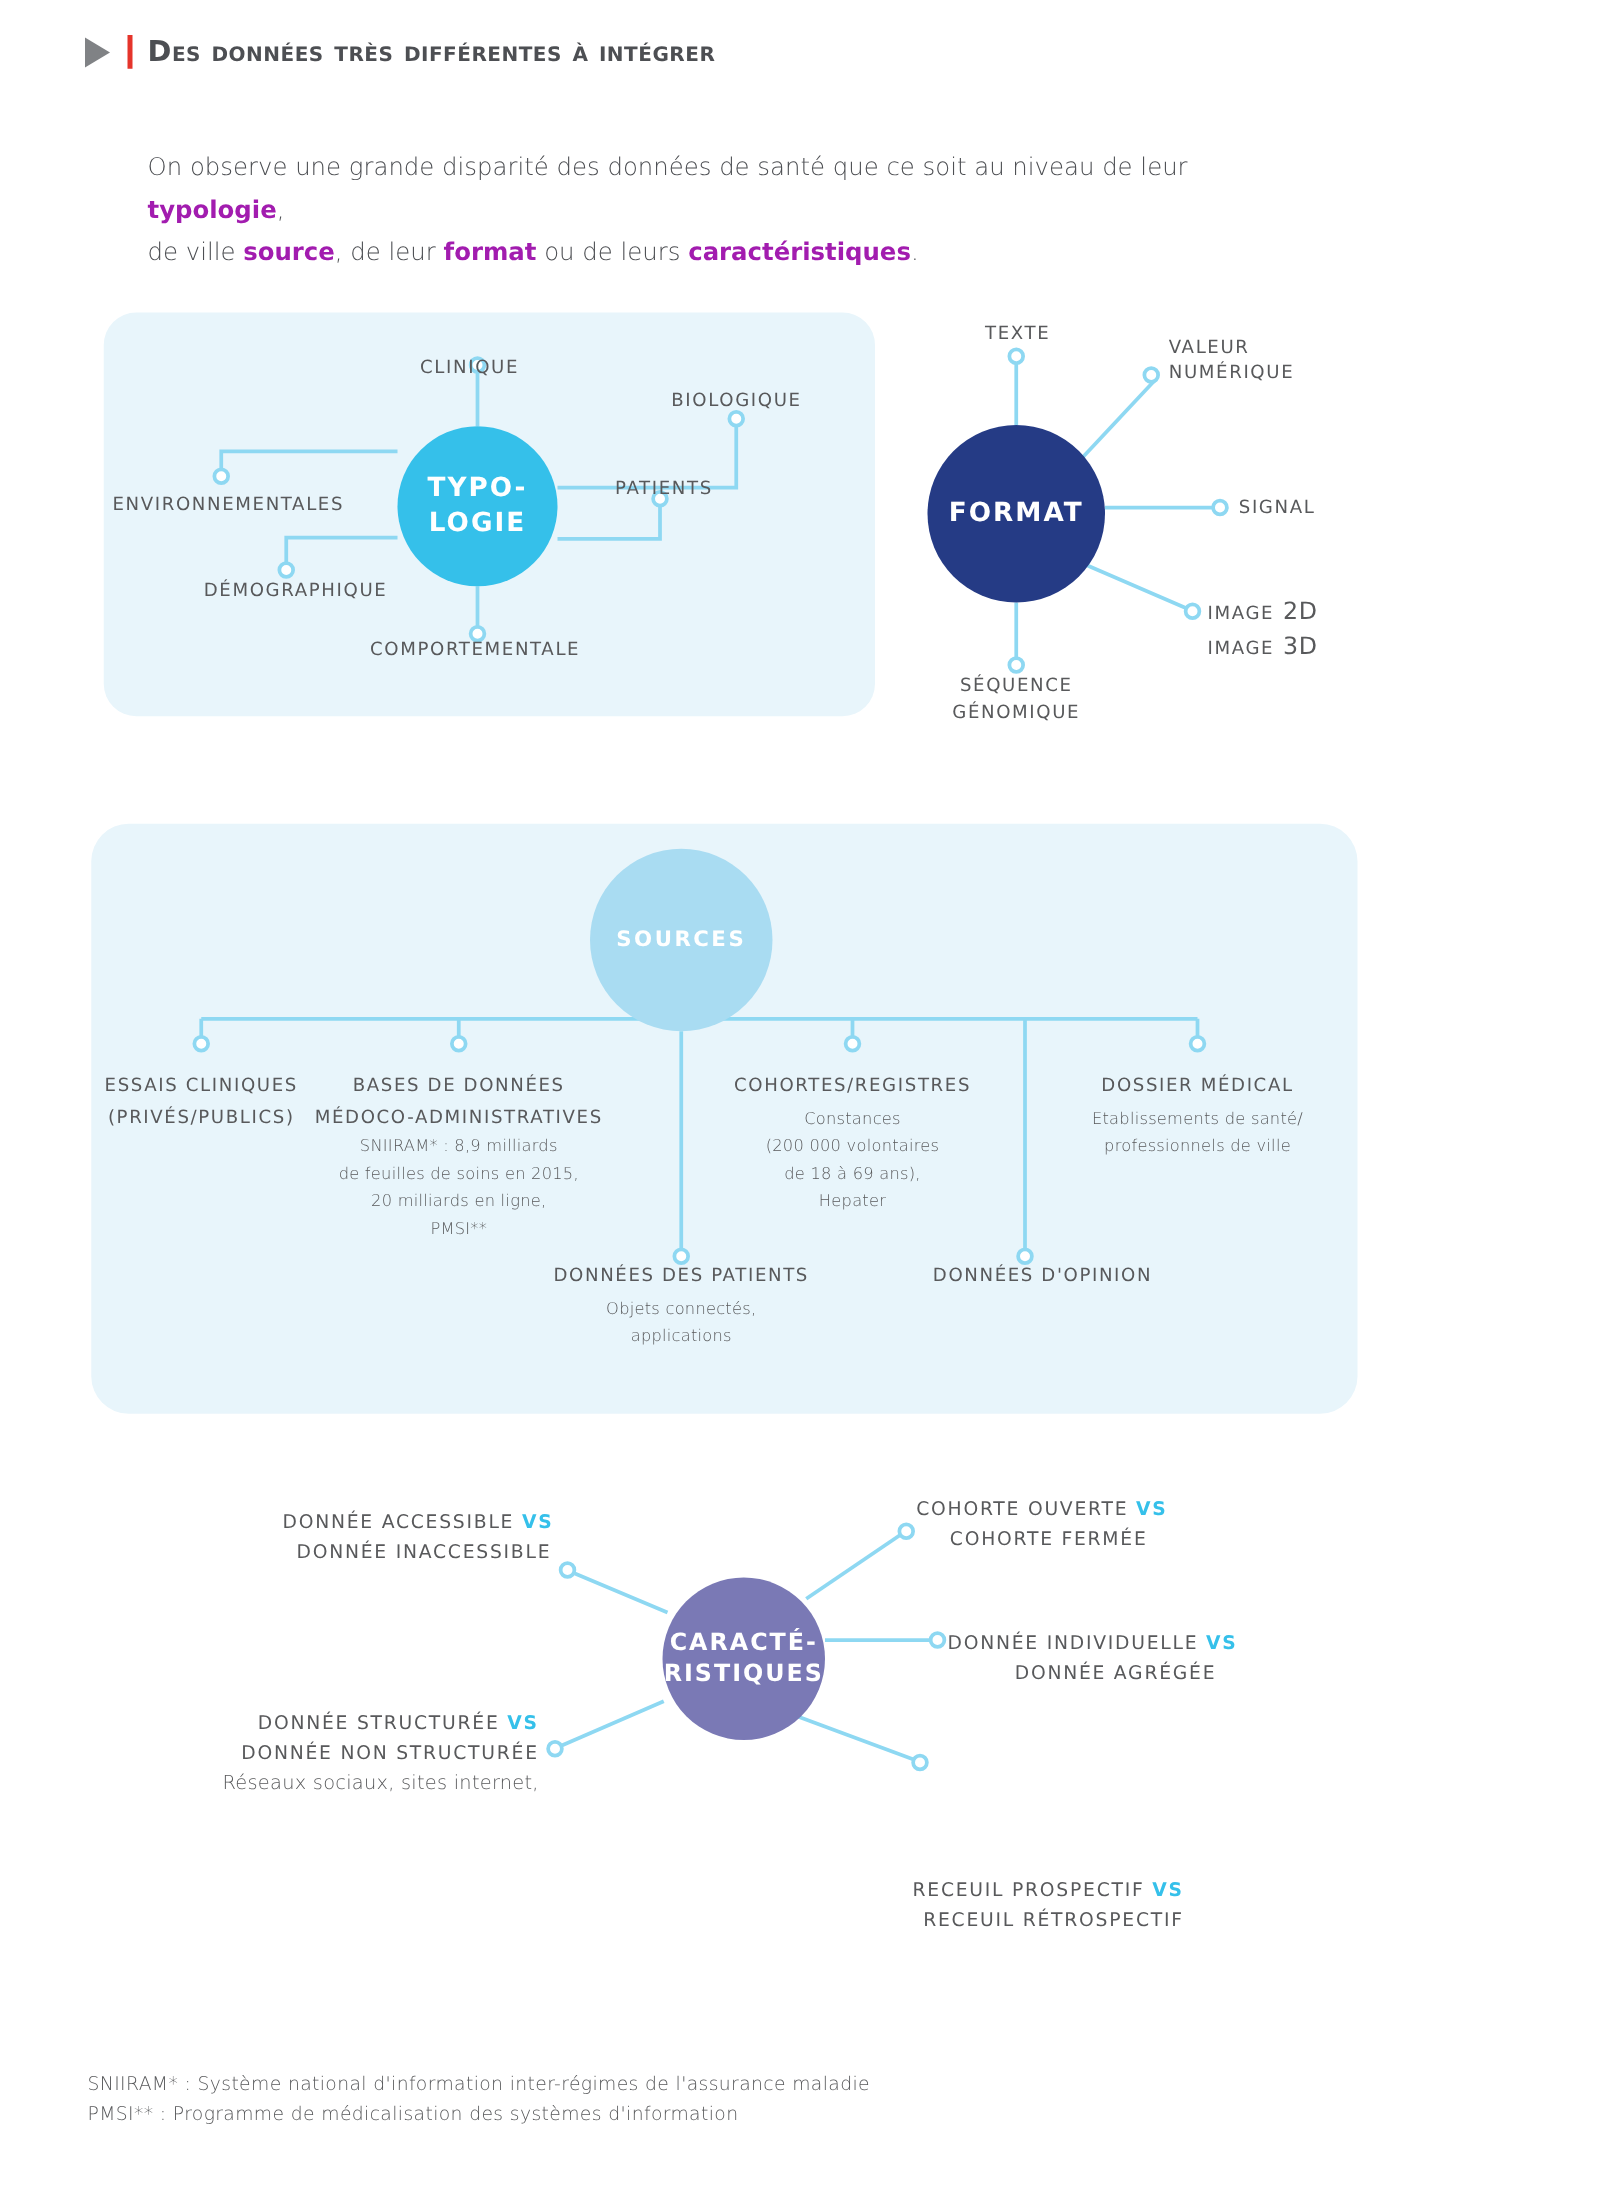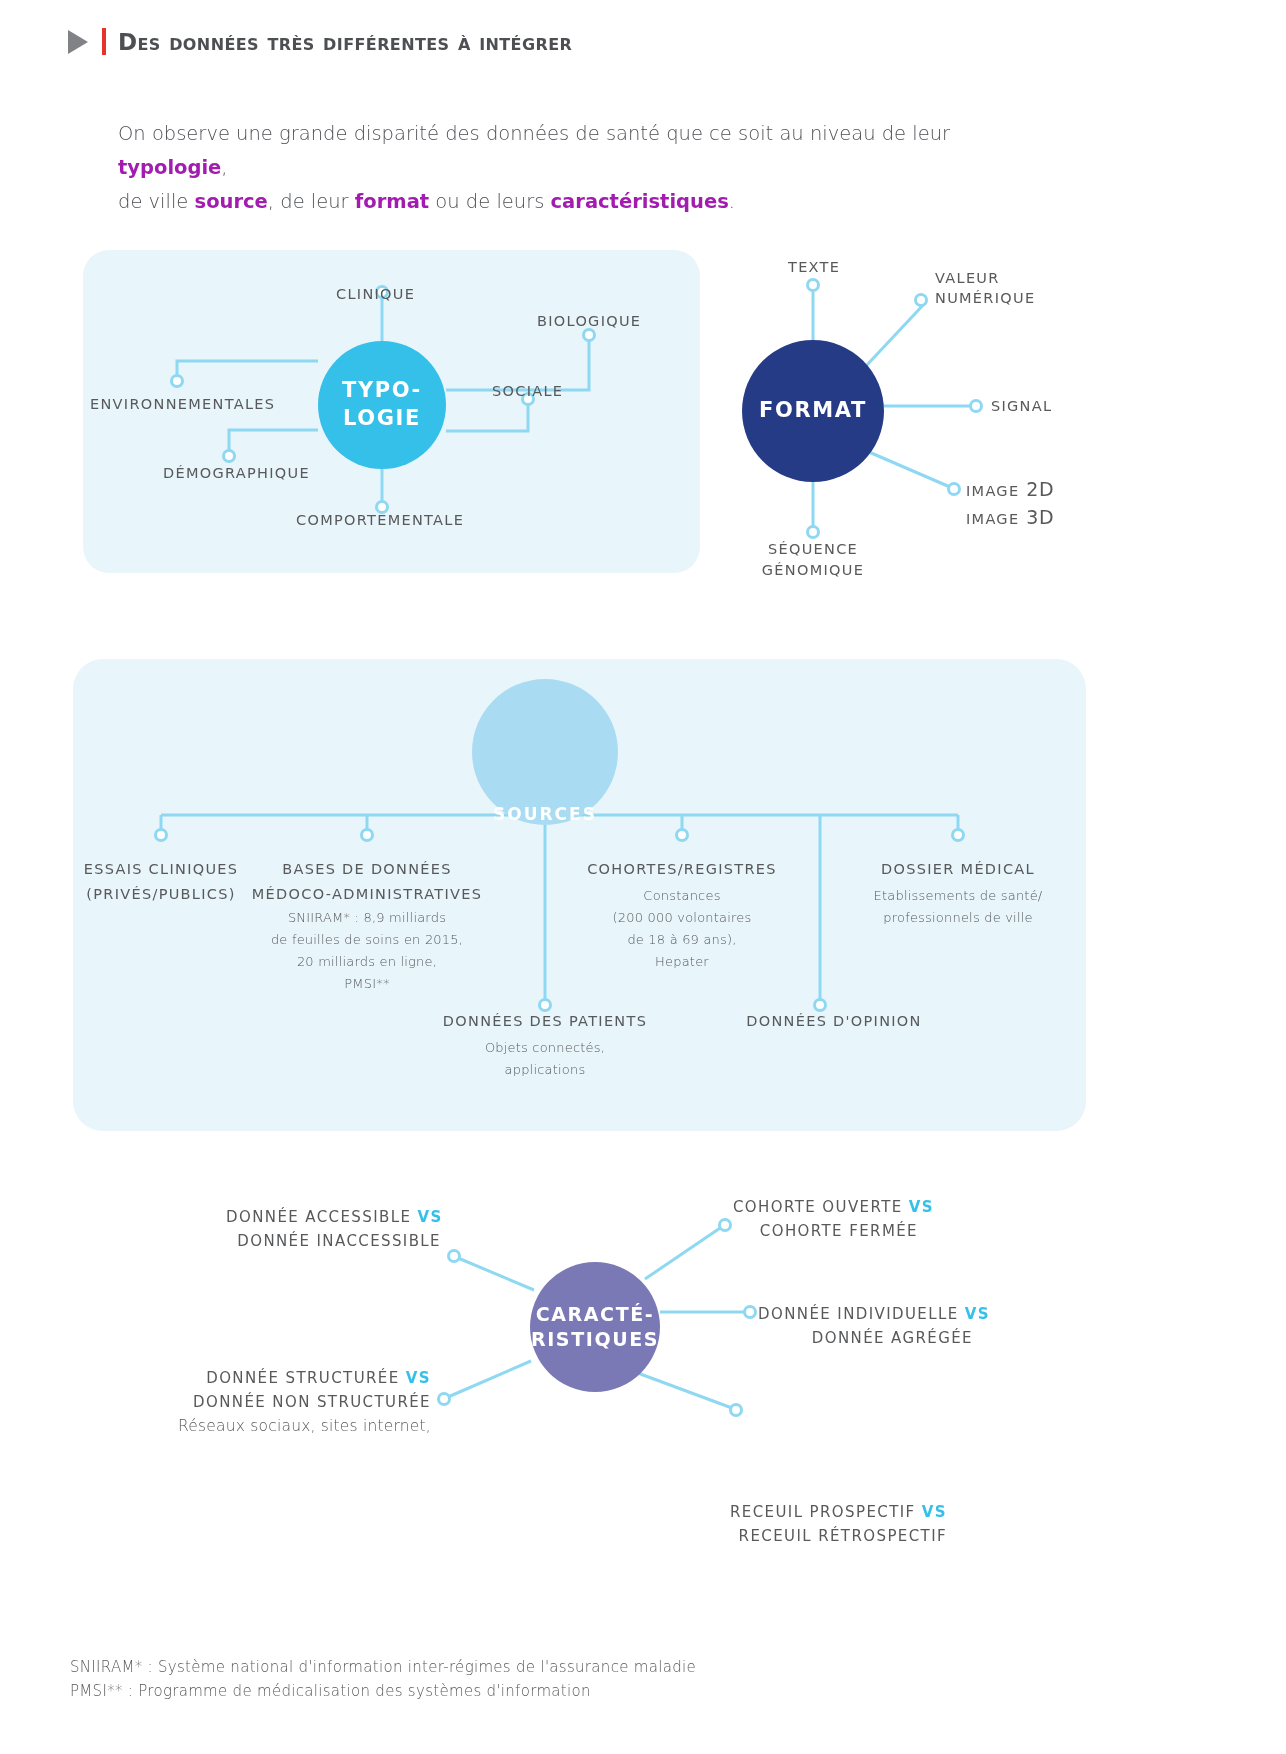--- a/index.html
+++ b/index.html
@@ -69,21 +69,21 @@
   
   .hub {
     position: absolute; border-radius: 50%;
     display: flex; flex-direction: column;
     align-items: center; justify-content: center;
     color: #fff; font-weight: 700; letter-spacing: 1.6px;
     text-align: center; line-height: 1.32;
   }
   #hub-typo   { left: 318px; top: 341px;  width: 128px; height: 128px; background: #35c0ea; font-size: 21px; }
   #hub-format { left: 742px; top: 340px;  width: 142px; height: 142px; background: #253b85; font-size: 21px; }
-  #hub-sources{ left: 472px; top: 679px;  width: 146px; height: 146px; background: #a9dcf2; font-size: 17px; letter-spacing: 2px; justify-content: flex-end; }
+  #hub-sources{ left: 472px; top: 679px;  width: 146px; height: 146px; background: #a9dcf2; font-size: 17px; letter-spacing: 2px; }
   #hub-carac  { left: 530px; top: 1262px; width: 130px; height: 130px; background: #7a79b5; font-size: 19px; }
 
   
   svg.wires { position: absolute; left: 0; top: 0; width: 1286px; height: 1754px; pointer-events: none; }
   svg.wires line, svg.wires polyline, svg.wires path { fill: none; stroke: #8ed8f2; stroke-width: 3; }
   svg.wires circle.dot { fill: #ffffff; stroke: #8ed8f2; stroke-width: 3; }
 
   
   .vs { color: #35c0ea; font-weight: 700; }
   .carac-lbl {
@@ -192,21 +192,21 @@
     <circle class="dot" cx="444" cy="1399" r="5.5"></circle>
   </svg>
 
   <div class="hub" id="hub-typo">
     <span>TYPO-</span>
     <span>LOGIE</span>
   </div>
 
   <div class="lbl" style="left:336px; top:270px;margin-top:16px;">CLINIQUE</div>
   <div class="lbl" style="left:537px; top:313px;">BIOLOGIQUE</div>
-  <div class="lbl" style="left:492px; top:383px;">SOCIALE</div>
+  <div class="lbl" style="left:492px; top:383px;">PATIENTS</div>
   <div class="lbl" style="left:296px; top:512px;">COMPORTEMENTALE</div>
   <div class="lbl" style="left:163px; top:465px;">DÉMOGRAPHIQUE</div>
   <div class="lbl" style="left:90px; top:396px;">ENVIRONNEMENTALES</div>
 
   <div class="hub" id="hub-format">
     <span>FORMAT</span>
   </div>
 
   <div class="lbl" style="left:788px; top:259px;">TEXTE</div>
 

